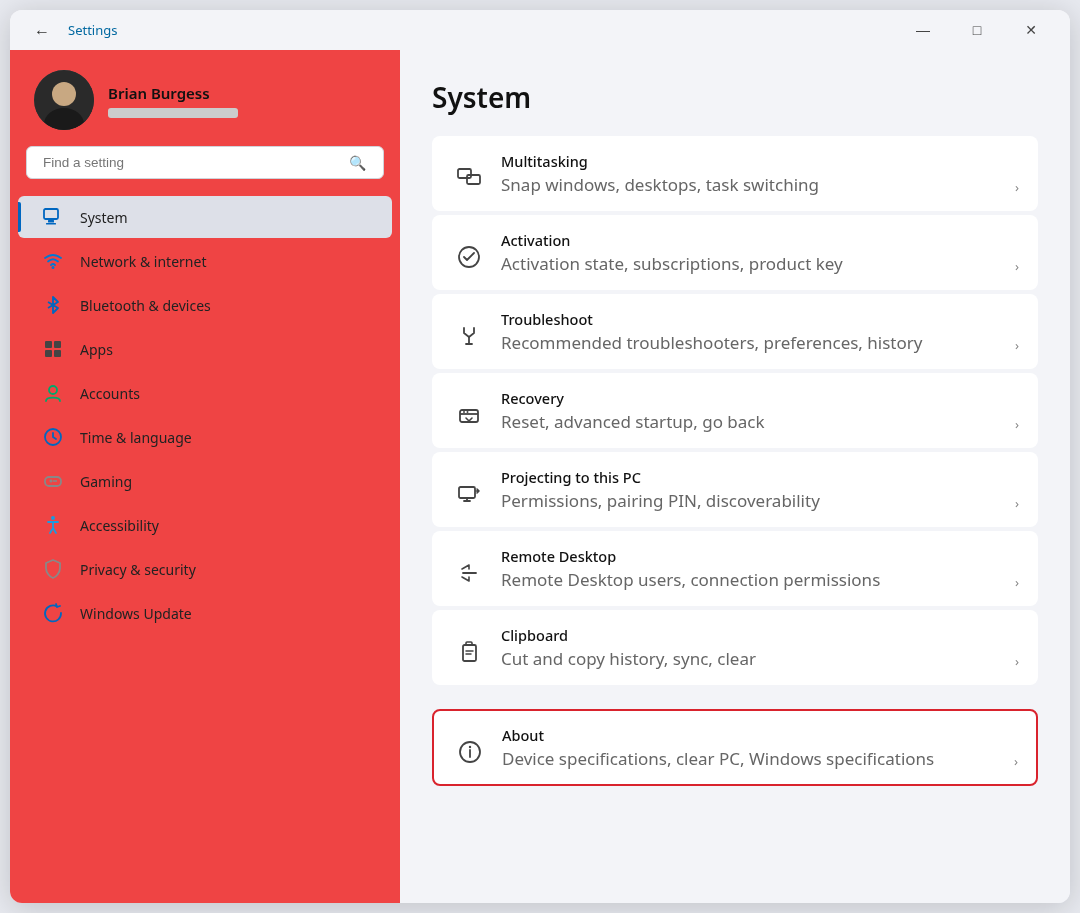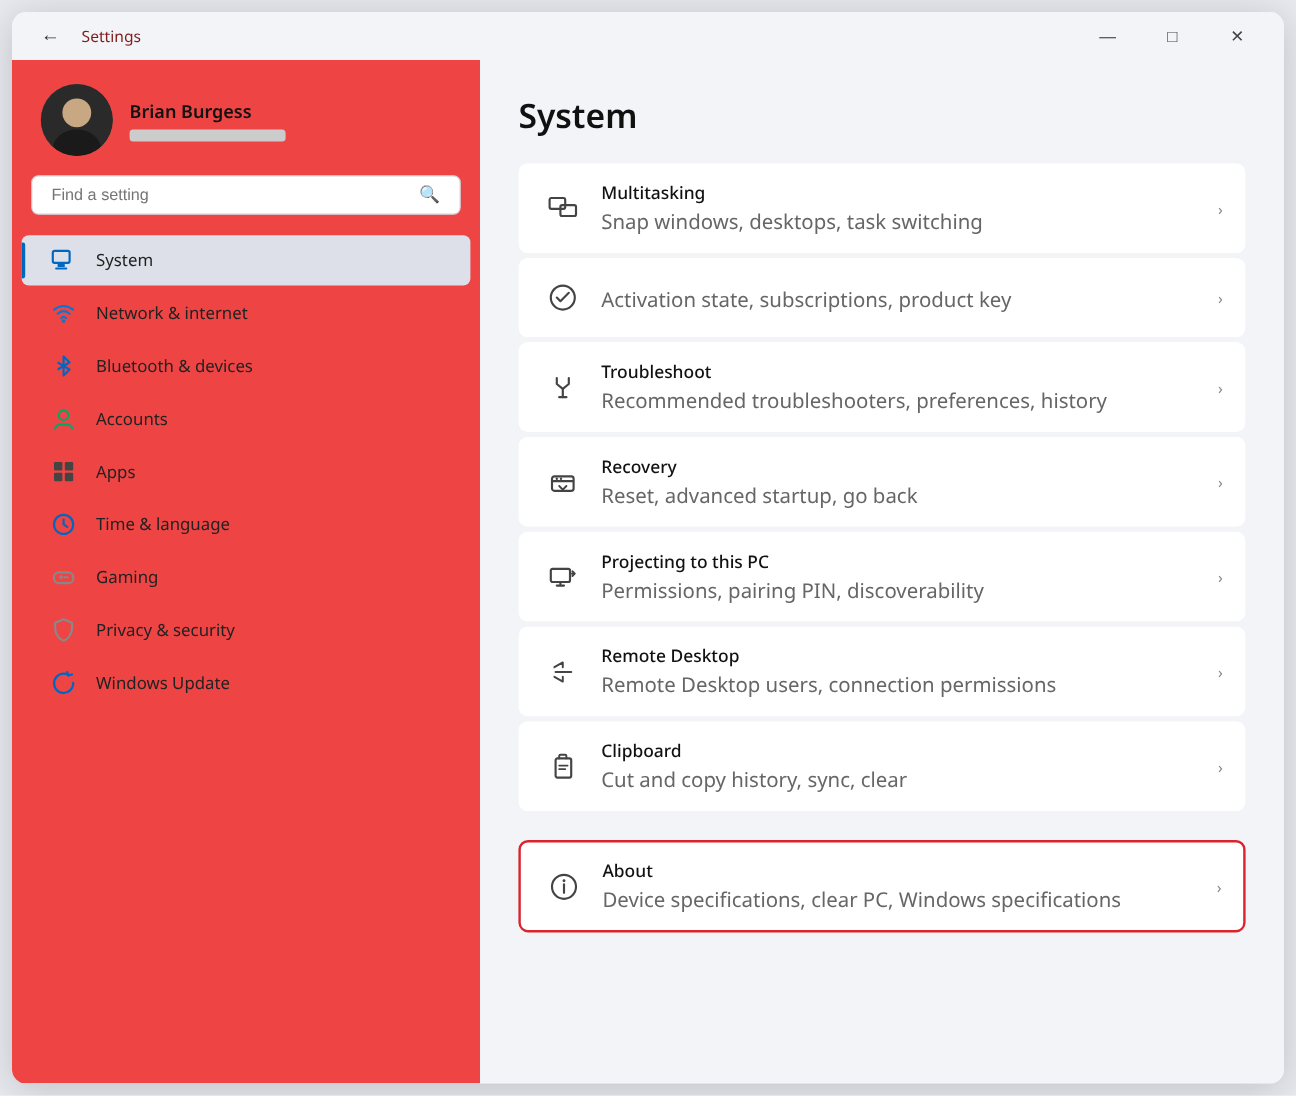--- a/index.html
+++ b/index.html
@@ -26,21 +26,21 @@
     .titlebar {
       height: 40px;
       background: #f3f4f8;
       display: flex;
       align-items: center;
       padding: 0 16px;
       flex-shrink: 0;
     }
     .titlebar-title {
       font-size: 13px;
-      color: #7f1d1d;
+      color: #0369a1;
       margin-left: 10px;
     }
     .titlebar-controls {
       margin-left: auto;
       display: flex;
       gap: 8px;
     }
     .titlebar-btn {
       width: 46px;
       height: 32px;
@@ -210,21 +210,21 @@
       color: #111;
       margin-bottom: 20px;
     }
     .settings-list {
       display: flex;
       flex-direction: column;
       gap: 4px;
     }
     .settings-item {
       display: flex;
-      align-items: center;
+      align-items: flex-end;
       background: white;
       border-radius: 8px;
       padding: 14px 18px;
       cursor: pointer;
       border: 1.5px solid transparent;
       transition: background 0.1s;
     }
     .settings-item.highlighted {
       border: 2px solid #d9232d;
       margin-top: 20px;
@@ -329,42 +329,42 @@
             <path d="M11 3 L11 19 L16 14 L11 11 L16 8 Z" stroke="#0067c0" stroke-width="1.8" fill="none" stroke-linejoin="round"></path>
             <path d="M11 11 L6 8" stroke="#0067c0" stroke-width="1.8"></path>
             <path d="M11 11 L6 14" stroke="#0067c0" stroke-width="1.8"></path>
           </svg>
         </div>
         <span class="nav-label">Bluetooth &amp; devices</span>
       </div>
 
 
       <div class="nav-item">
-        <div class="nav-icon icon-accounts">
-          <svg width="22" height="22" viewBox="0 0 22 22" fill="none">
-            <circle cx="11" cy="8" r="4" stroke="#00a86b" stroke-width="1.8" fill="none"></circle>
-            <path d="M4 19 C4 14.5 18 14.5 18 19" stroke="#00a86b" stroke-width="1.8" fill="none" stroke-linecap="round"></path>
-          </svg>
-        </div>
-        <span class="nav-label">Accounts</span>
-      </div>
-
-      <div class="nav-item">
         <div class="nav-icon icon-apps">
           <svg width="22" height="22" viewBox="0 0 22 22" fill="none">
             <rect x="3" y="3" width="7" height="7" rx="1" fill="#444"></rect>
             <rect x="12" y="3" width="7" height="7" rx="1" fill="#444"></rect>
             <rect x="3" y="12" width="7" height="7" rx="1" fill="#444"></rect>
             <rect x="12" y="12" width="7" height="7" rx="1" fill="#444"></rect>
           </svg>
         </div>
         <span class="nav-label">Apps</span>
       </div>
 
       <div class="nav-item">
+        <div class="nav-icon icon-accounts">
+          <svg width="22" height="22" viewBox="0 0 22 22" fill="none">
+            <circle cx="11" cy="8" r="4" stroke="#00a86b" stroke-width="1.8" fill="none"></circle>
+            <path d="M4 19 C4 14.5 18 14.5 18 19" stroke="#00a86b" stroke-width="1.8" fill="none" stroke-linecap="round"></path>
+          </svg>
+        </div>
+        <span class="nav-label">Accounts</span>
+      </div>
+
+      <div class="nav-item">
         <div class="nav-icon icon-time">
           <svg width="22" height="22" viewBox="0 0 22 22" fill="none">
             <circle cx="11" cy="11" r="8" stroke="#0067c0" stroke-width="1.8" fill="none"></circle>
             <path d="M11 7 L11 11 L14 13" stroke="#0067c0" stroke-width="1.8" stroke-linecap="round" stroke-linejoin="round"></path>
           </svg>
         </div>
         <span class="nav-label">Time &amp; language</span>
       </div>
 
       <div class="nav-item">
@@ -372,20 +372,30 @@
           <svg width="22" height="22" viewBox="0 0 22 22" fill="none">
             <rect x="3" y="7" width="16" height="9" rx="4" stroke="#888" stroke-width="1.8" fill="none"></rect>
             <path d="M8 11 H10 M9 10 V12" stroke="#888" stroke-width="1.5" stroke-linecap="round"></path>
             <circle cx="14" cy="11" r="1" fill="#888"></circle>
             <circle cx="12" cy="11" r="1" fill="#888"></circle>
           </svg>
         </div>
         <span class="nav-label">Gaming</span>
       </div>
 
+      <div class="nav-item">
+        <div class="nav-icon icon-accessibility">
+          <svg width="22" height="22" viewBox="0 0 22 22" fill="none">
+            <circle cx="11" cy="4" r="2" fill="#1a9be0"></circle>
+            <path d="M6 8 L16 8" stroke="#1a9be0" stroke-width="1.8" stroke-linecap="round"></path>
+            <path d="M11 8 L11 14 M8 19 L11 14 L14 19" stroke="#1a9be0" stroke-width="1.8" stroke-linecap="round" stroke-linejoin="round"></path>
+          </svg>
+        </div>
+        <span class="nav-label">Accessibility</span>
+      </div>
 
       <div class="nav-item">
         <div class="nav-icon icon-privacy">
           <svg width="22" height="22" viewBox="0 0 22 22" fill="none">
             <path d="M11 2 L18 5 L18 10 C18 15 14 19 11 20 C8 19 4 15 4 10 L4 5 Z" stroke="#888" stroke-width="1.8" fill="none" stroke-linejoin="round"></path>
           </svg>
         </div>
         <span class="nav-label">Privacy &amp; security</span>
       </div>
 
@@ -420,20 +430,21 @@
         </div>
 
         <div class="settings-item">
           <div class="settings-item-icon">
             <svg width="26" height="26" viewBox="0 0 26 26" fill="none">
               <circle cx="13" cy="13" r="10" stroke="#444" stroke-width="1.8" fill="none"></circle>
               <path d="M8 13 L11 16 L18 9" stroke="#444" stroke-width="1.8" stroke-linecap="round" stroke-linejoin="round"></path>
             </svg>
           </div>
           <div class="settings-item-text">
+            <div class="settings-item-title">Activation</div>
             <div class="settings-item-desc">Activation state, subscriptions, product key</div>
           </div>
           <span class="settings-item-chevron">›</span>
         </div>
 
         <div class="settings-item">
           <div class="settings-item-icon">
             <svg width="26" height="26" viewBox="0 0 26 26" fill="none">
               <path d="M8 5 L8 10 L13 14 L18 10 L18 5" stroke="#444" stroke-width="1.8" fill="none" stroke-linecap="round" stroke-linejoin="round"></path>
               <path d="M13 14 L13 21" stroke="#444" stroke-width="1.8" stroke-linecap="round"></path>

